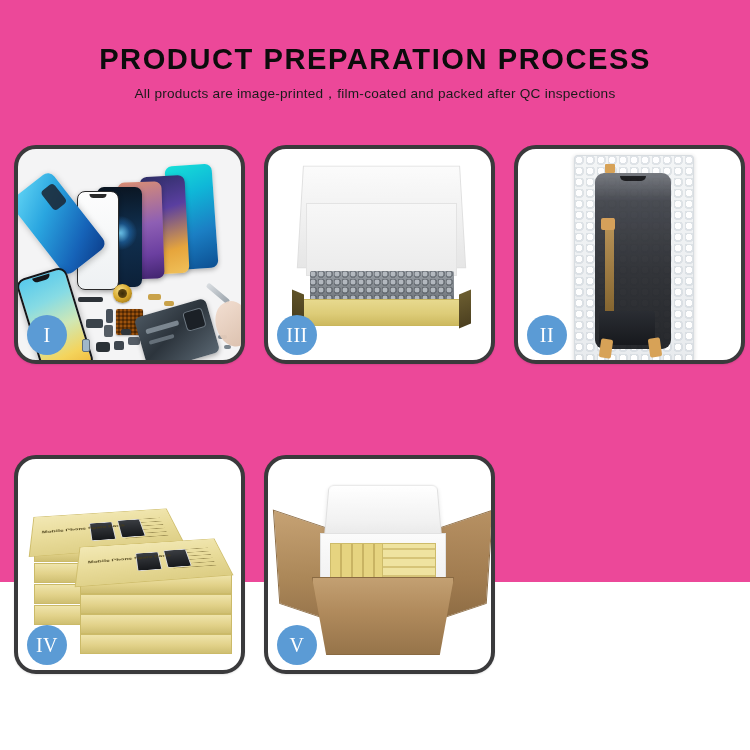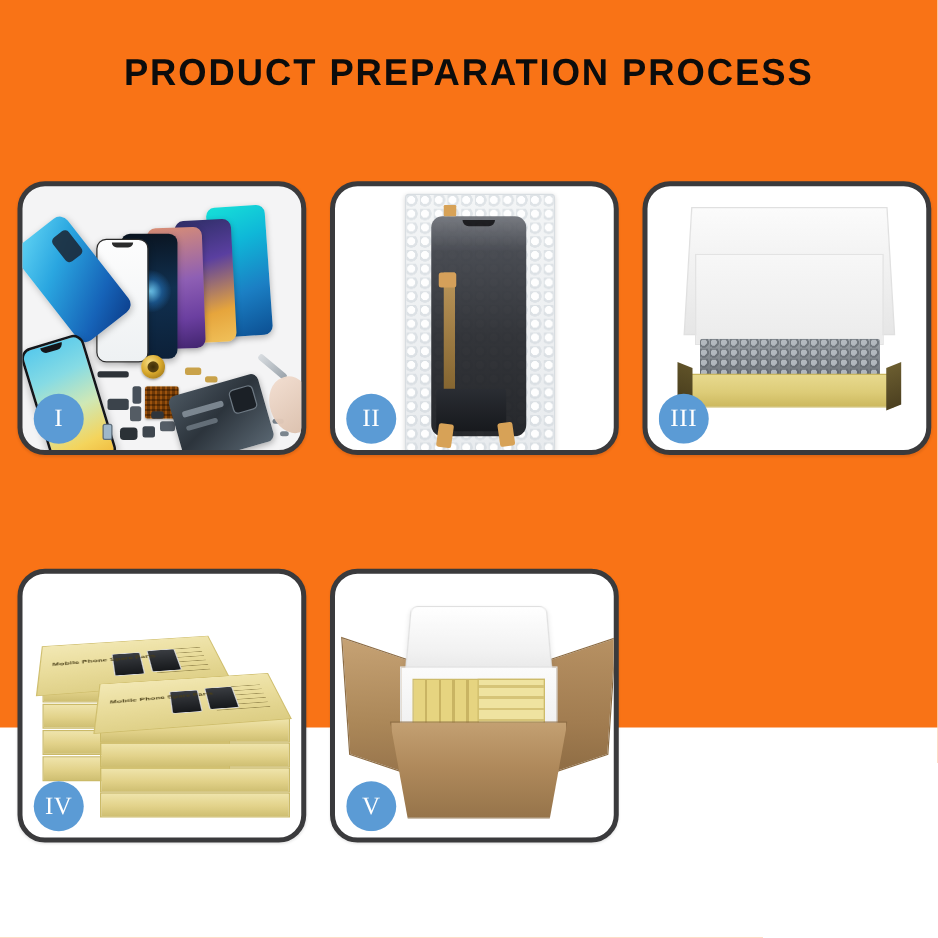--- a/index.html
+++ b/index.html
@@ -9,21 +9,21 @@
     height: 750px;
     background: #ffffff;
     font-family: "Liberation Sans", "DejaVu Sans", sans-serif;
     overflow: hidden;
   }
 
   #page {
     position: relative;
     width: 750px;
     height: 582px;
-    background: #f97316;
+    background: #ec4899;
   }
 
   
   .header {
     position: absolute;
     top: 0; left: 0;
     width: 750px;
     text-align: center;
   }
   .title {
@@ -427,20 +427,21 @@
     background: rgba(160,132,94,.85);
   }
 </style>
 </head>
 <body>
 
 <div id="page">
 
   <div class="header">
     <div class="title">PRODUCT PREPARATION PROCESS</div>
+    <div class="subtitle">All products are image-printed，film-coated and packed after QC inspections</div>
   </div>
 
   <div class="grid">
 
     <div class="panel p1">
       <div class="stage">
         <div class="scene">
           <div class="ph ph-e"></div>
           <div class="ph ph-d"></div>
           <div class="ph ph-c"></div>
@@ -473,47 +474,47 @@
             <div class="strip"></div>
             <div class="strip2"></div>
           </div>
           <div class="tweezer"></div>
           <div class="finger"></div>
         </div>
       </div>
       <div class="badge">I</div>
     </div>
 
+    <div class="panel p3">
+      <div class="stage">
+        <div class="box3-lid"></div>
+        <div class="box3-foam"></div>
+        <div class="box3-bubble"></div>
+        <div class="box3-front"></div>
+        <div class="box3-left"></div>
+        <div class="box3-right"></div>
+      </div>
+      <div class="badge">III</div>
+    </div>
+
     <div class="panel p2">
       <div class="stage">
         <div class="bubblebag">
           <div class="bagscreen"></div>
           <div class="flexa"></div>
           <div class="flexb"></div>
           <div class="tapea"></div>
           <div class="tapeb"></div>
           <div class="tapec"></div>
           <div class="tapetop"></div>
         </div>
       </div>
       <div class="badge">II</div>
     </div>
 
-    <div class="panel p3">
-      <div class="stage">
-        <div class="box3-lid"></div>
-        <div class="box3-foam"></div>
-        <div class="box3-bubble"></div>
-        <div class="box3-front"></div>
-        <div class="box3-left"></div>
-        <div class="box3-right"></div>
-      </div>
-      <div class="badge">III</div>
-    </div>
-
     <div class="panel p4">
       <div class="stage">
         <div class="stackwrap">
           <div class="slab sl4"></div>
           <div class="slab sl3"></div>
           <div class="slab sl2"></div>
           <div class="slab sl1"></div>
 
           <div class="slab sr4"></div>
           <div class="slab sr3"></div>

